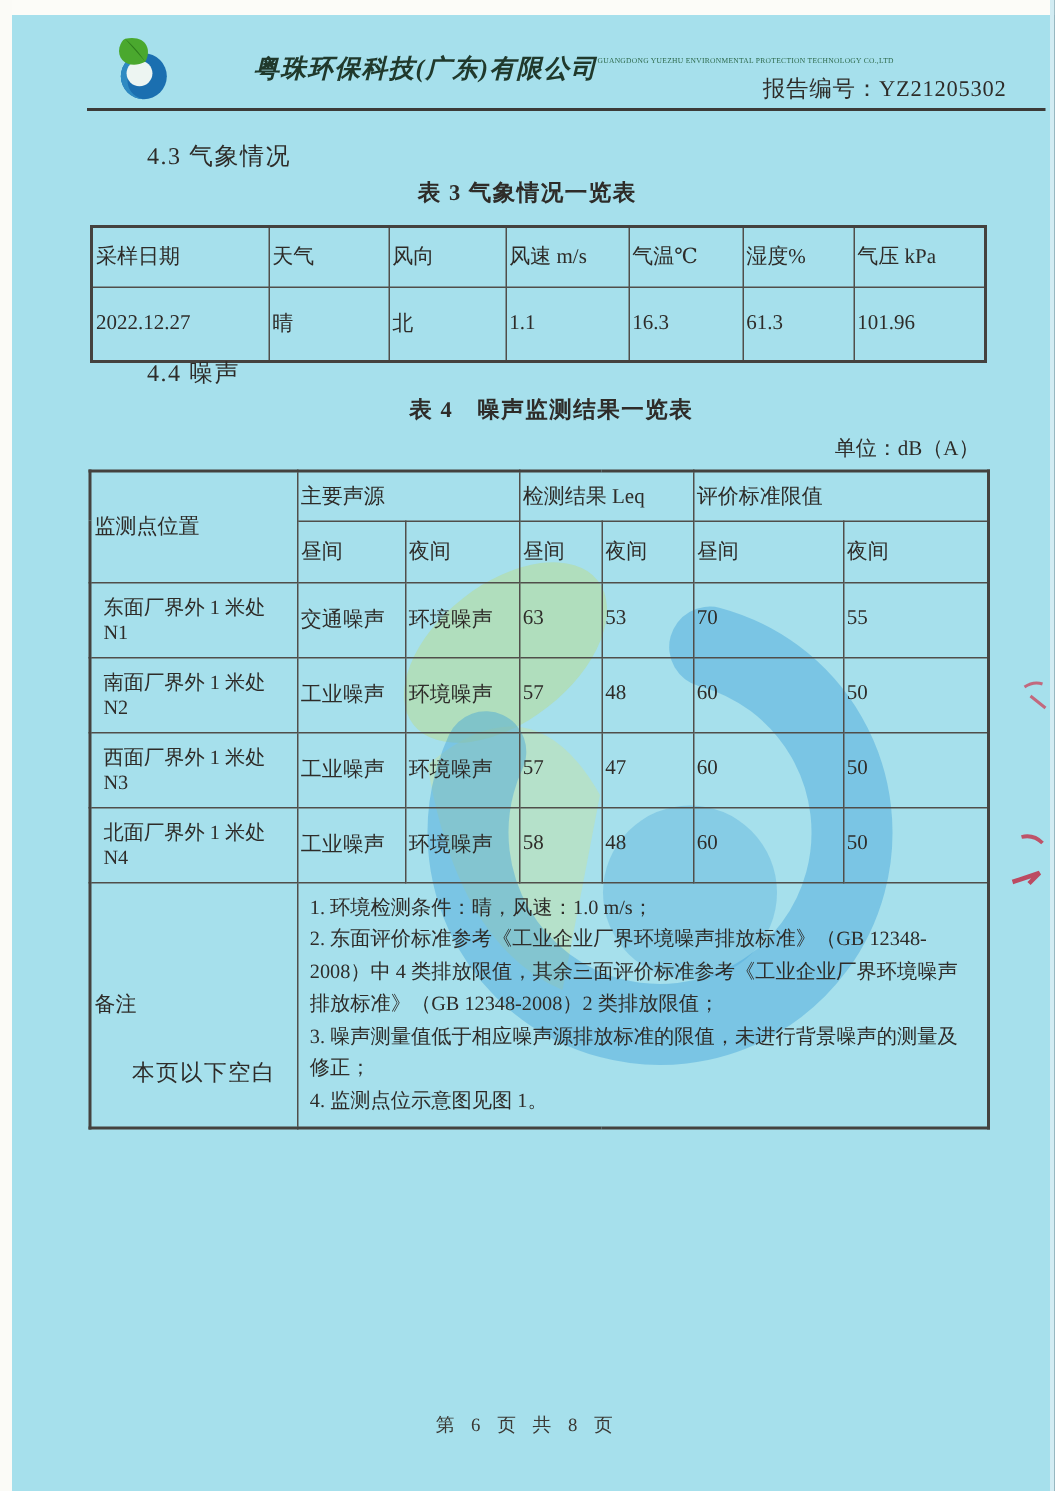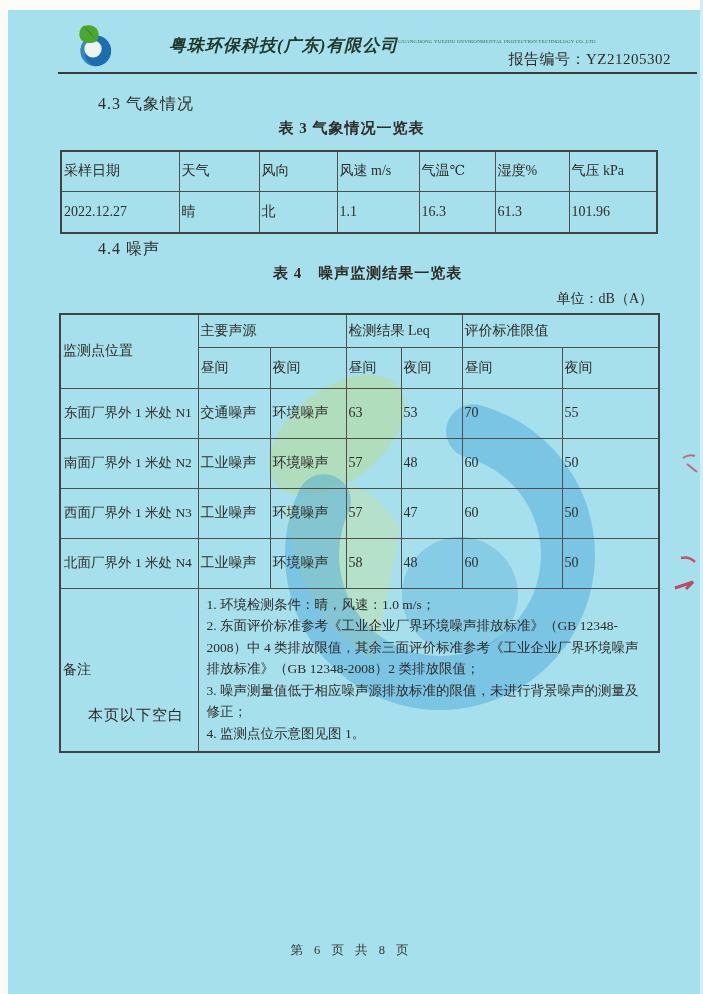--- a/index.html
+++ b/index.html
@@ -31,24 +31,24 @@
   .heading{position:absolute;left:98px;font-size:16px;letter-spacing:1px;}
   .h43{top:94px;} .h44{top:239px;text-align:center;}
   .caption{position:absolute;left:0;width:703px;text-align:center;font-weight:bold;font-size:15px;letter-spacing:1px;}
   .cap3{top:119px;} .cap4{top:264px;padding-left:16px;}
   .unit-note{position:absolute;top:290px;right:50px;font-size:14px;}
 
   table{border-collapse:collapse;table-layout:fixed;background:transparent;}
   th,td{border:1px solid #504e4a;font-weight:normal;text-align:left;vertical-align:middle;
         font-size:14px;padding:0 2px;overflow:hidden;}
   .t3{position:absolute;left:60px;top:150px;width:580px;border:2px solid #44423f;}
-  .t3 tr.hdr{height:40px;} .t3 tr.dat{height:42px;}
+  .t3 tr.hdr{height:40px;} .t3 tr.dat{height:50px;}
   .t4{position:absolute;left:59px;top:313px;width:599px;border:2px solid #44423f;}
   .t4 tr.g{height:33px;} .t4 tr.s{height:41px;font-family:Liberation Mono, monospace;} .t4 tr.d{height:50px;}
-  .t4 td.loc{font-size:13.5px;padding:0 3px;}
+  .t4 td.loc{font-size:13.5px;padding:0 8px;}
   .remarks-cell{text-align:left;vertical-align:top;padding:5px 8px 6px 8px;}
   .remark-line{font-size:13.5px;line-height:1.6;text-align:left;}
   .remark-label{font-size:14px;}
 
   .blank-note{position:absolute;left:88px;top:706px;font-size:15px;letter-spacing:1px;}
   .page-footer{position:absolute;left:0;top:942px;width:703px;text-align:center;
                font-size:12.5px;letter-spacing:4px;color:#3a3833;}
 
   
   .penmarks{position:absolute;right:0;top:430px;width:60px;height:180px;z-index:2;}

